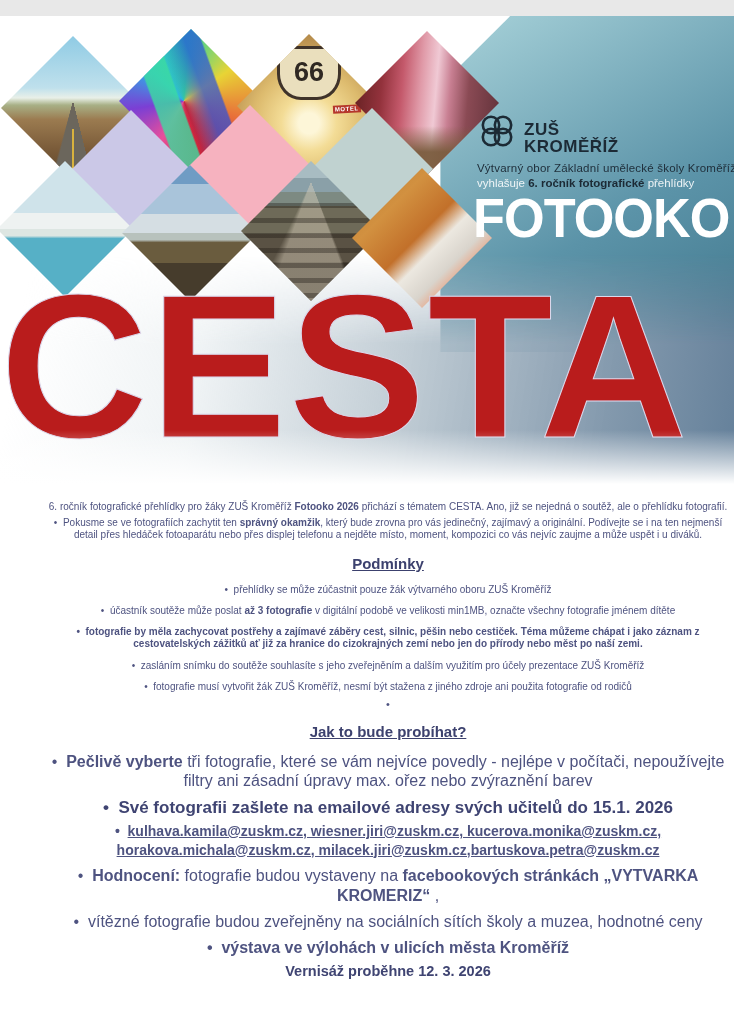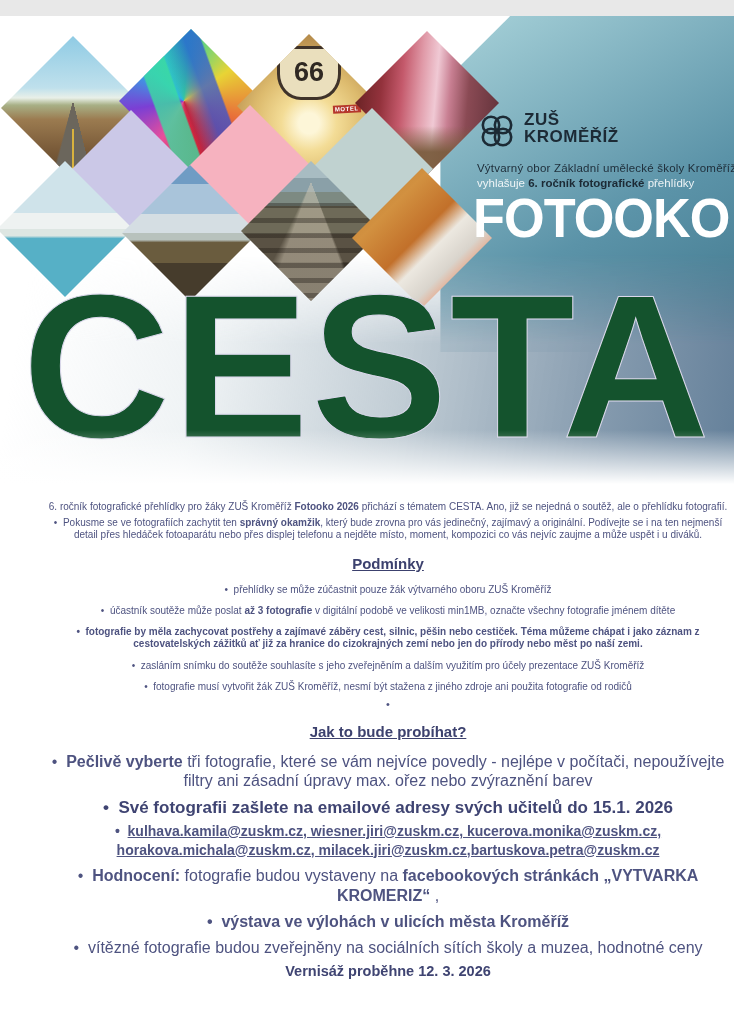--- a/index.html
+++ b/index.html
@@ -48,31 +48,31 @@
   .ph-beach{background:linear-gradient(to bottom,#6f9cc4 0 14%,#a9c4da 14% 36%,#d5dee3 36% 50%,#b8c2bd 50% 55%,#6a5c3e 57% 72%,#463c2c 72% 100%);}
   .ph-rails{background:linear-gradient(to bottom,#a8bcc2 0 12%,#8aa0a8 12% 22%,#7d8a82 22% 32%,#6e6a58 32% 52%,#5a5244 52% 72%,#463f33 72% 100%);}
   .ph-rails::before{content:"";position:absolute;inset:0;
     background:conic-gradient(from 152deg at 50% 15%,transparent 0 6deg,rgba(218,208,188,.45) 8deg 48deg,transparent 54deg);}
   .ph-rails::after{content:"";position:absolute;left:0;right:0;top:30%;bottom:0;
     background:repeating-linear-gradient(to bottom,rgba(25,20,15,.35) 0 5px,transparent 5px 15px);}
   .ph-food{background:linear-gradient(135deg,#b5752f 0%,#d29140 28%,#c2702a 48%,#ece8e0 58%,#d9d4cc 70%,#e8a88a 78%,#c24a2a 84%,#2b3f8e 91%,#1e2f6e 100%);}
   .solid{box-shadow:none;}
   
   .brand{position:absolute;left:477px;top:95px;width:252px;}
-  .logo-row{display:flex;align-items:flex-start;gap:7px;}
+  .logo-row{display:flex;align-items:flex-end;gap:7px;}
   .logo-text{display:flex;flex-direction:column;font-weight:bold;color:#1c2a35;font-size:17px;line-height:1.0;letter-spacing:.5px;}
   .sub1{margin-top:7px;font-size:11.5px;color:#20303c;letter-spacing:.2px;white-space:nowrap;}
   .sub2{margin-top:3px;font-size:11.5px;white-space:nowrap;}
   .sub2 .w{color:rgba(255,255,255,.88);}
   .sub2 .n{color:#1c2a35;font-weight:bold;}
   .fotooko{margin-top:2px;margin-left:-4px;font-size:55px;font-weight:bold;color:#fff;letter-spacing:-1px;
     transform:scaleX(.95);transform-origin:left;line-height:1;}
   
-  .cesta{position:absolute;left:0;top:247px;width:100%;text-align:center;font-size:205px;font-weight:bold;
-    line-height:1;color:#14532d;letter-spacing:2px;-webkit-text-stroke:1px #dcd9ec;
+  .cesta{position:absolute;left:0;top:247px;width:100%;font-size:205px;font-weight:bold;
+    line-height:1;color:#b91c1c;letter-spacing:2px;-webkit-text-stroke:1px #dcd9ec;
     text-shadow:0 0 1px rgba(190,188,225,.4);}
   
   .content{position:absolute;left:0;top:478px;width:100%;text-align:center;color:#4e5380;}
   .content p{margin:0 auto;}
   .t{font-size:10px;line-height:1.22;}
   .sm{font-size:16px;line-height:1.2;}
   .b{font-weight:bold;}
   .hd{font-size:15px;font-weight:bold;color:#3c416e;text-decoration:underline;margin-top:13px !important;margin-bottom:11px !important;}
   .mt4{margin-top:4px !important;}.mt7{margin-top:7px !important;}.mt9{margin-top:9px !important;}
   .w700{max-width:700px;}.w680{max-width:680px;}.w660{max-width:660px;}
@@ -156,19 +156,19 @@
     <p class="t hd">Jak to bude probíhat?</p>
 
     <p class="sm w700"><span class="dot">•</span>&nbsp;&nbsp;<span class="b">Pečlivě vyberte</span><span> tři fotografie, které se vám nejvíce povedly - nejlépe v počítači, nepoužívejte filtry ani zásadní úpravy max. ořez nebo zvýraznění barev</span></p>
 
     <p class="big w700 mt7"><span class="dot">•</span>&nbsp;&nbsp;<span>Své fotografii zašlete na emailové adresy svých učitelů do 15.1. 2026</span></p>
 
     <p class="emails mt4"><span class="dot">•</span>&nbsp;&nbsp;<a>kulhava.kamila@zuskm.cz, wiesner.jiri@zuskm.cz, kucerova.monika@zuskm.cz,</a><br><a>horakova.michala@zuskm.cz, milacek.jiri@zuskm.cz,bartuskova.petra@zuskm.cz</a></p>
 
     <p class="sm w680 mt7"><span class="dot">•</span>&nbsp;&nbsp;<span class="b">Hodnocení:</span><span>  fotografie budou vystaveny na </span><span class="b">facebookových stránkách „VYTVARKA KROMERIZ“</span><span> ,</span></p>
 
+    <p class="sm w680 mt7"><span class="dot">•</span>&nbsp;&nbsp;<span>vítězné fotografie budou zveřejněny na sociálních sítích školy a muzea, hodnotné ceny</span></p>
+
     <p class="sm b w680 mt7"><span class="dot">•</span>&nbsp;&nbsp;<span>výstava ve výlohách v ulicích města  Kroměříž</span></p>
-
-    <p class="sm w680 mt7"><span class="dot">•</span>&nbsp;&nbsp;<span>vítězné fotografie budou zveřejněny na sociálních sítích školy a muzea, hodnotné ceny</span></p>
 
     <p class="vernisaz">Vernisáž proběhne 12. 3. 2026</p>
   </div>
 </div>
 
 </body></html>

